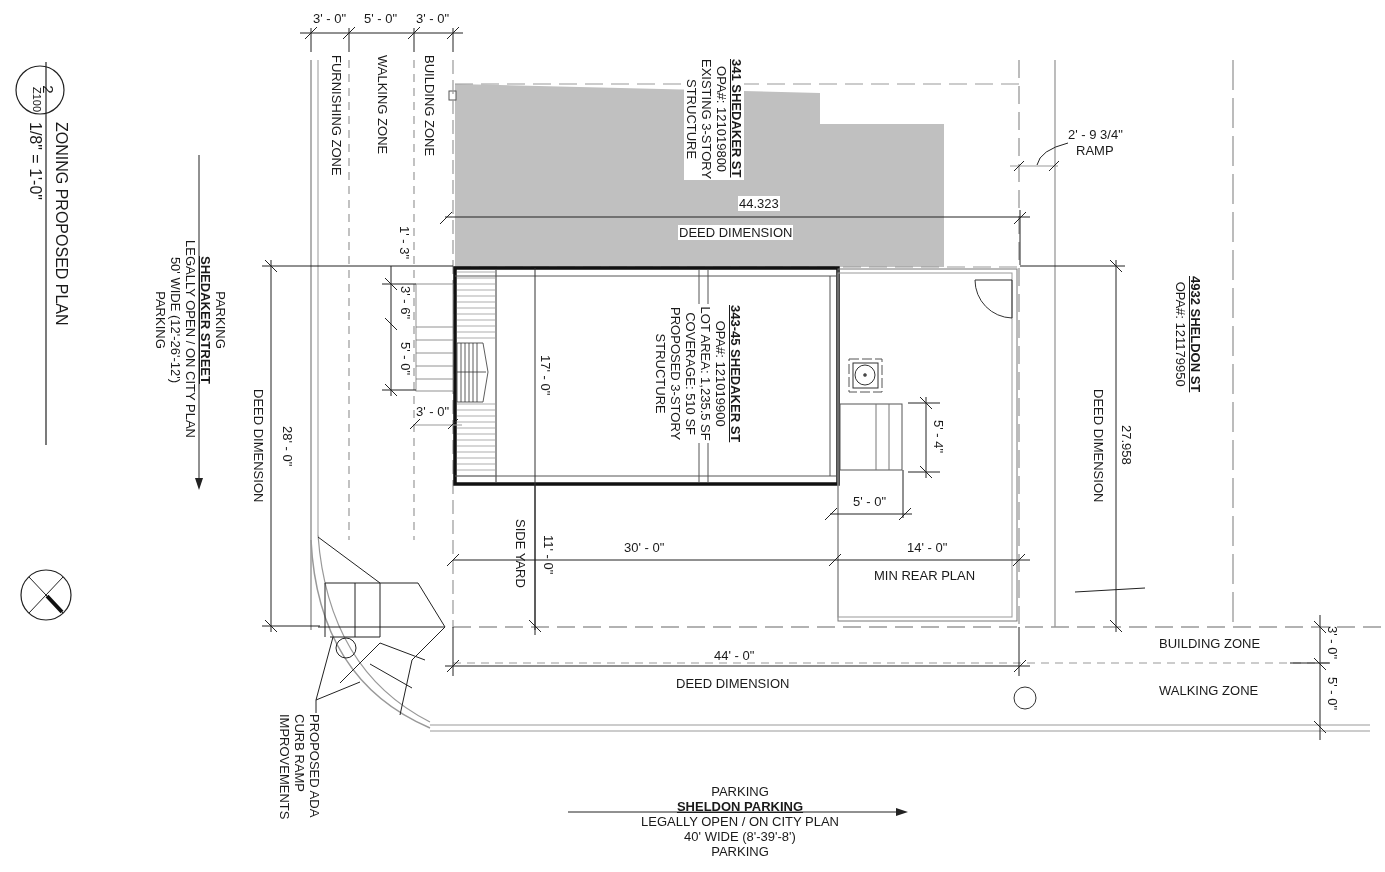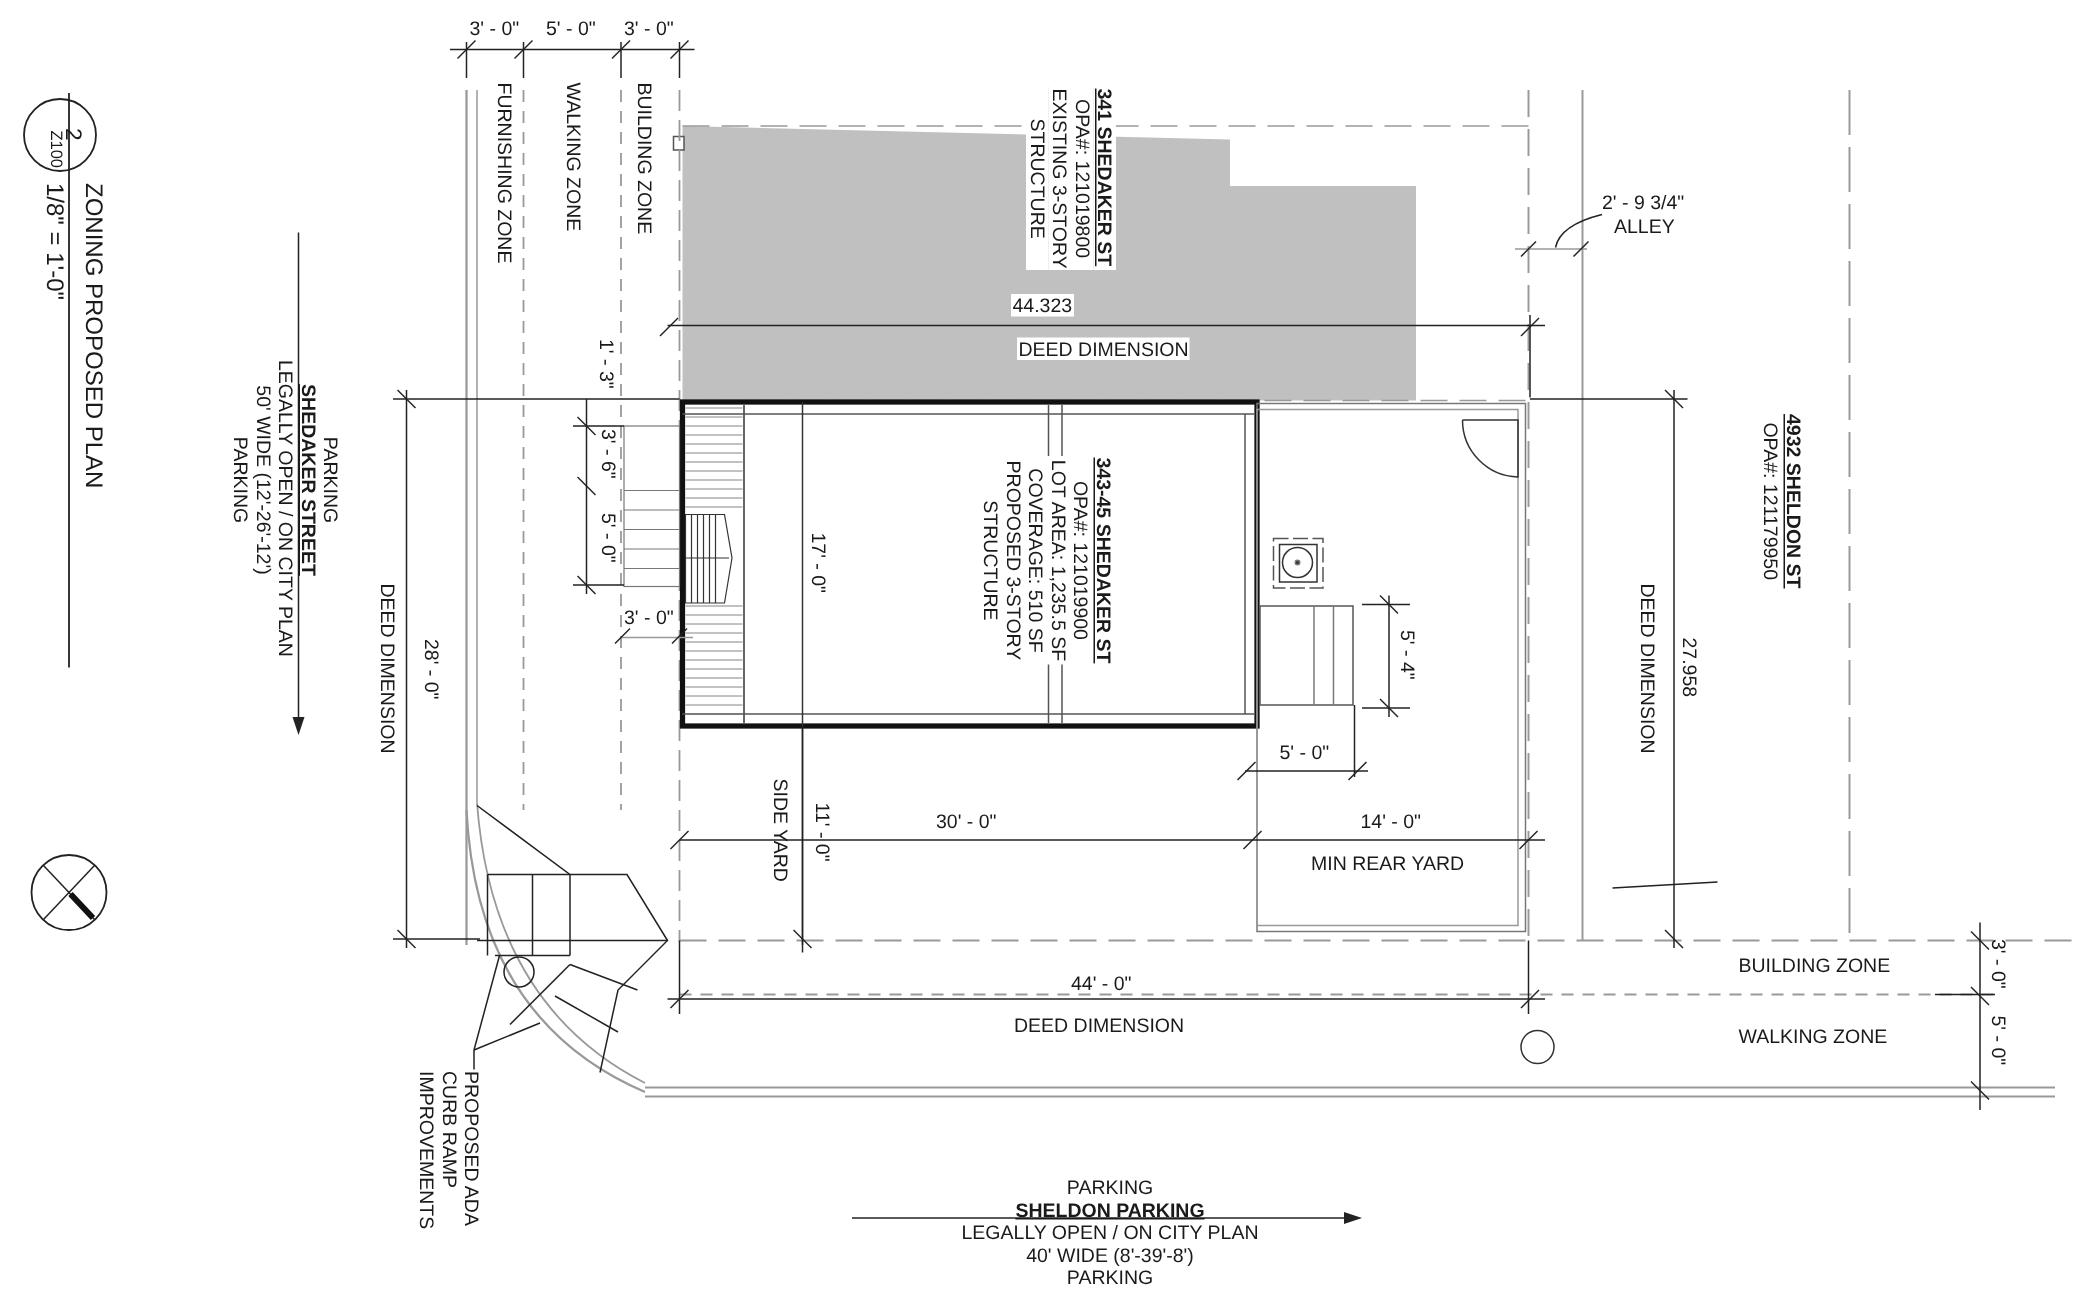--- a/index.html
+++ b/index.html
@@ -259,58 +259,58 @@
 <div class="lbl vr" style="left:390px;top:55px;">WALKING ZONE</div>
 <div class="lbl vr" style="left:437px;top:55px;">BUILDING ZONE</div>
 
 <div class="lbl vr stack" style="left:744px;top:58px;background:#c0c0c0;">
   <div class="bold bg" style="text-align:left;">341 SHEDAKER ST</div>
   <div class="bg">OPA#: 121019800</div>
   <div class="bg">EXISTING 3-STORY</div>
   <div class="bg">STRUCTURE</div>
 </div>
 
-<div class="lbl bg" style="left:674px;top:196px;">44.323</div>
+<div class="lbl bg" style="left:738px;top:196px;">44.323</div>
 <div class="lbl bg" style="left:678px;top:225px;">DEED DIMENSION</div>
 
 <div class="lbl vr stack" style="left:743px;top:304px;">
   <div class="bold bg">343-45 SHEDAKER ST</div>
   <div class="bg">OPA#: 121019900</div>
   <div class="bg">LOT AREA: 1,235.5 SF</div>
   <div class="bg">COVERAGE: 510 SF</div>
   <div class="bg">PROPOSED 3-STORY</div>
   <div class="bg">STRUCTURE</div>
 </div>
 
 <div class="lbl vr stack" style="left:1203px;top:276px;">
   <div class="bold">4932 SHELDON ST</div>
   <div>OPA#: 121179950</div>
 </div>
 
 <div class="lbl" style="left:1068px;top:127px;">2' - 9 3/4"</div>
-<div class="lbl" style="left:1076px;top:143px;">ALLEY</div>
+<div class="lbl" style="left:1076px;top:143px;">RAMP</div>
 
 <div class="lbl vr" style="left:295px;top:426px;">28' - 0"</div>
 <div class="lbl vr" style="left:266px;top:389px;">DEED DIMENSION</div>
 
 <div class="lbl vr" style="left:1134px;top:425px;">27.958</div>
 <div class="lbl vr" style="left:1106px;top:389px;">DEED DIMENSION</div>
 
 <div class="lbl vr" style="left:412px;top:226px;">1' - 3"</div>
 <div class="lbl vr" style="left:413px;top:286px;">3' - 6"</div>
 <div class="lbl vr" style="left:413px;top:342px;">5' - 0"</div>
 <div class="lbl" style="left:416px;top:404px;">3' - 0"</div>
 
 <div class="lbl vr" style="left:553px;top:355px;">17' - 0"</div>
 
 <div class="lbl vr" style="left:528px;top:519px;">SIDE YARD</div>
 <div class="lbl vr" style="left:556px;top:535px;">11' - 0"</div>
 <div class="lbl" style="left:624px;top:540px;">30' - 0"</div>
 <div class="lbl" style="left:907px;top:540px;">14' - 0"</div>
-<div class="lbl" style="left:874px;top:568px;">MIN REAR YARD</div>
+<div class="lbl" style="left:874px;top:568px;">MIN REAR PLAN</div>
 
 <div class="lbl vr" style="left:946px;top:420px;">5' - 4"</div>
 <div class="lbl" style="left:853px;top:494px;">5' - 0"</div>
 
 <div class="lbl" style="left:714px;top:648px;">44' - 0"</div>
 <div class="lbl" style="left:676px;top:676px;">DEED DIMENSION</div>
 
 <div class="lbl" style="left:1159px;top:636px;">BUILDING ZONE</div>
 <div class="lbl" style="left:1159px;top:683px;">WALKING ZONE</div>
 <div class="lbl vr" style="left:1340px;top:626px;">3' - 0"</div>

